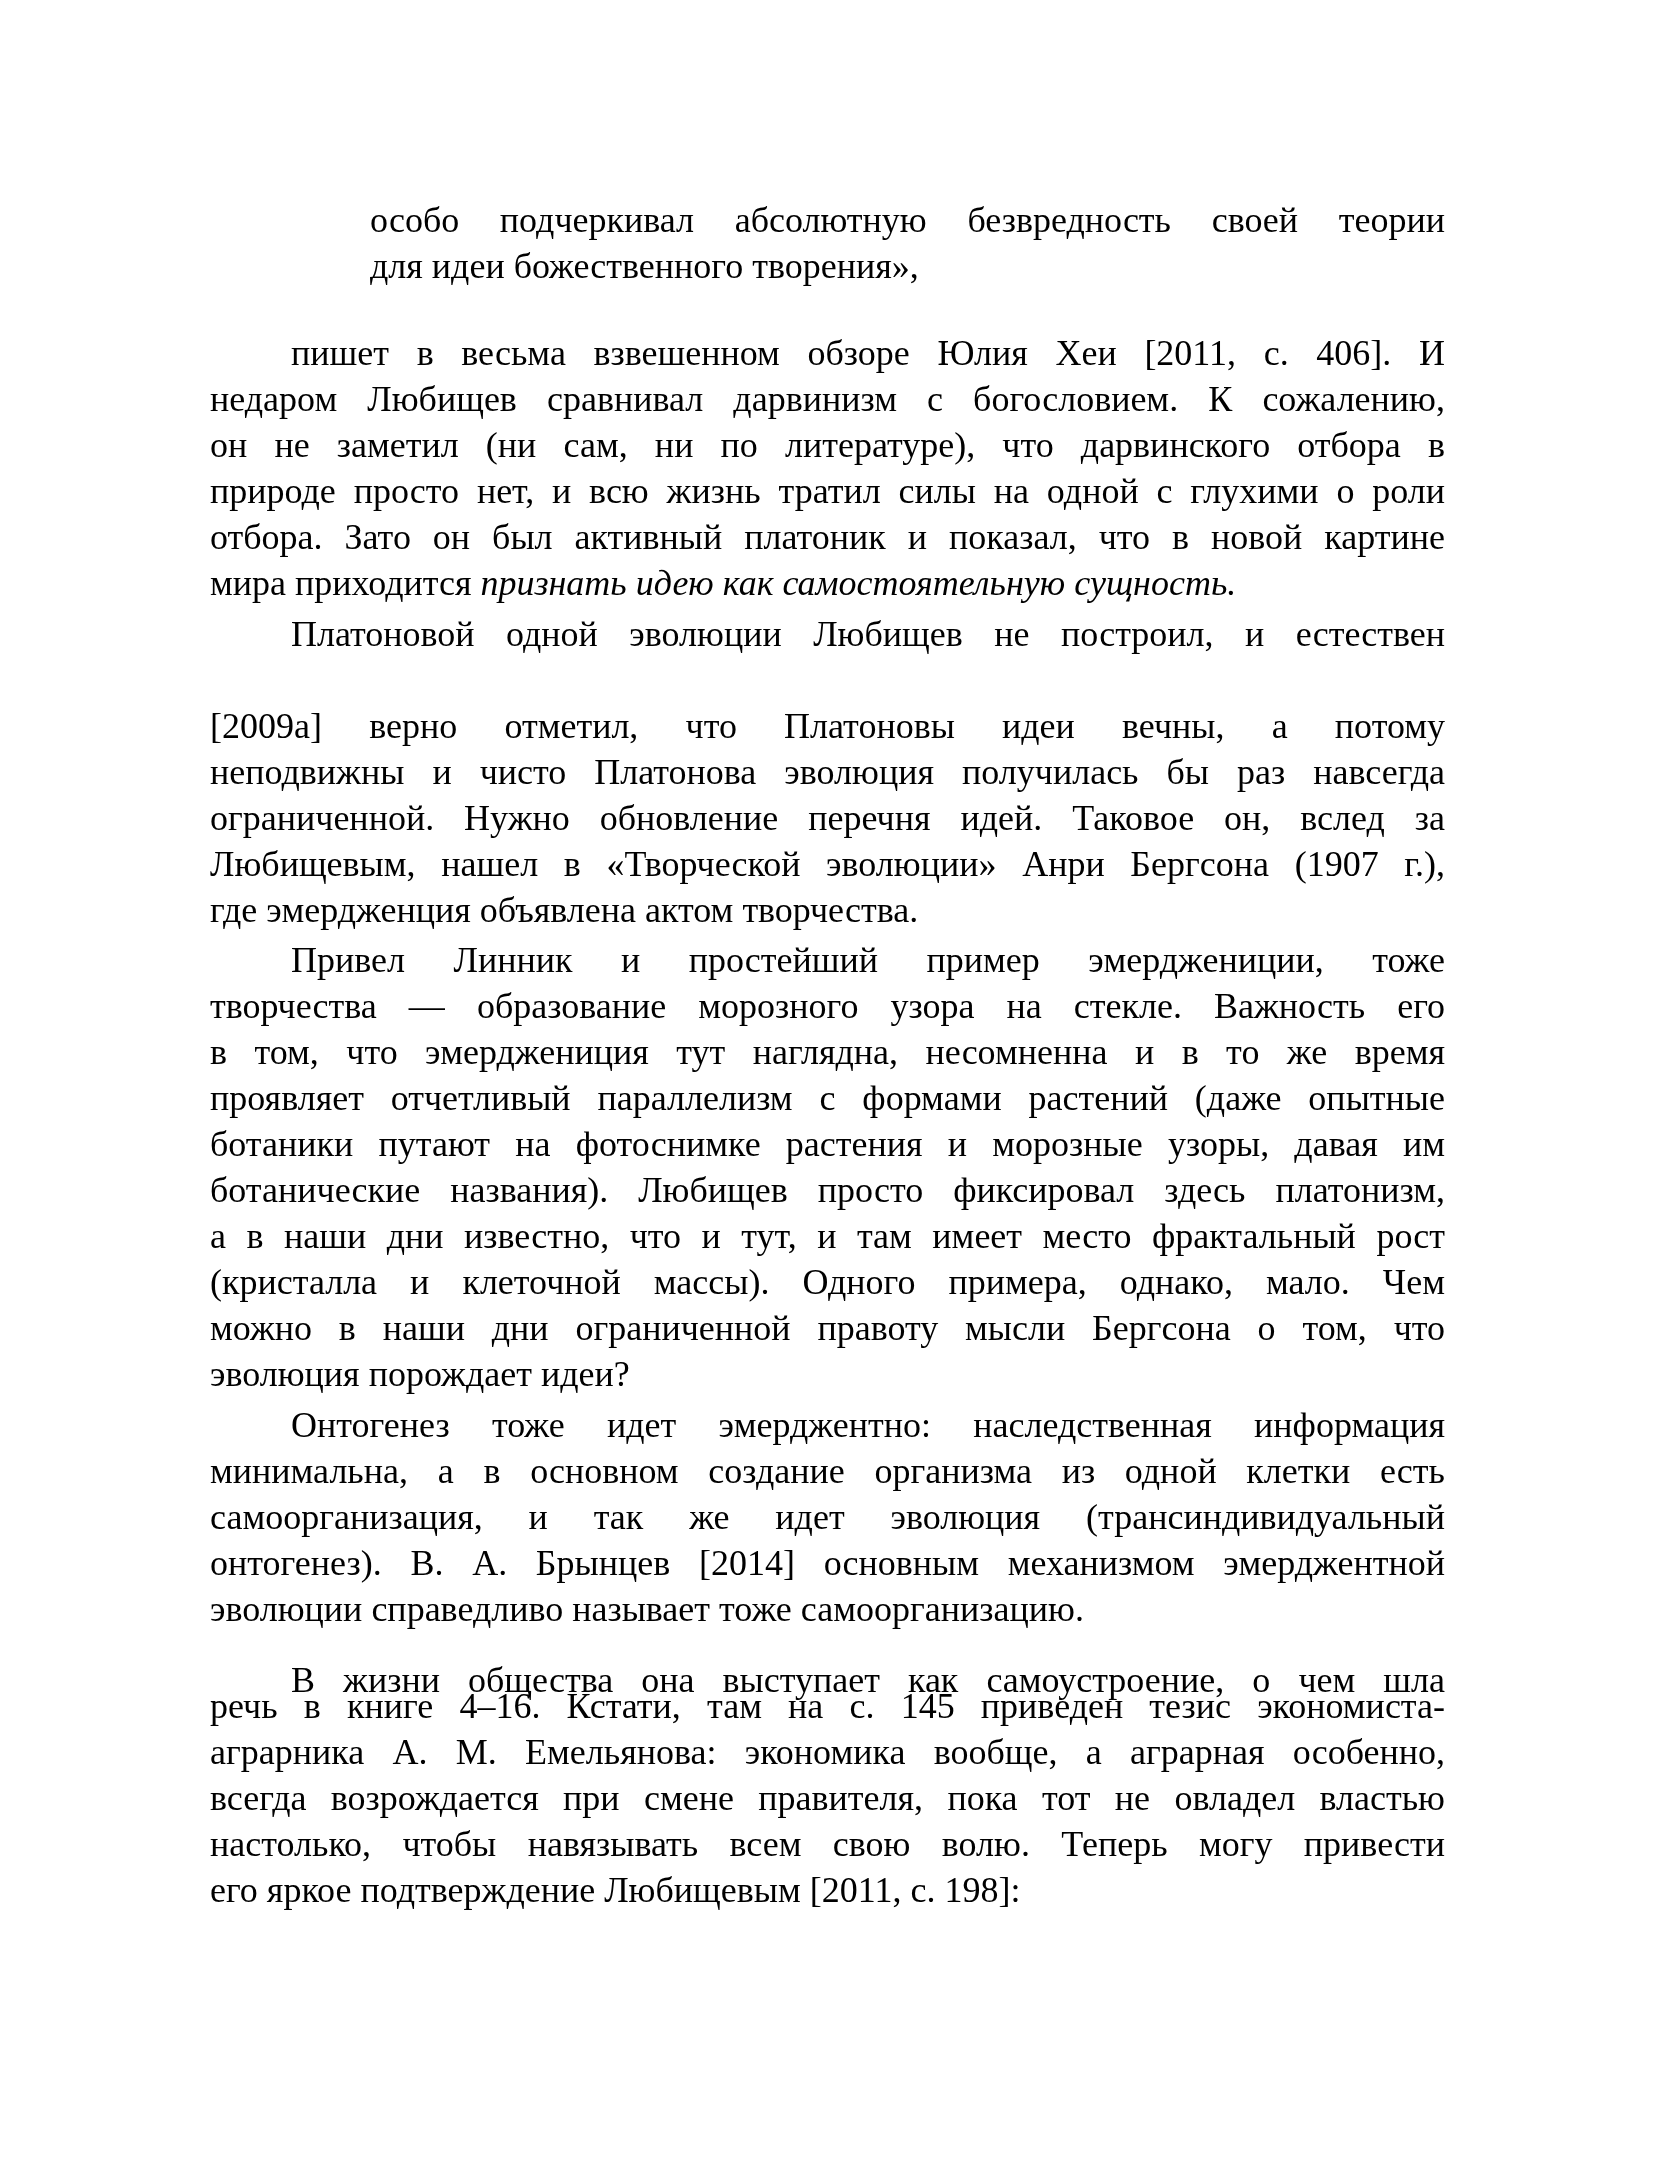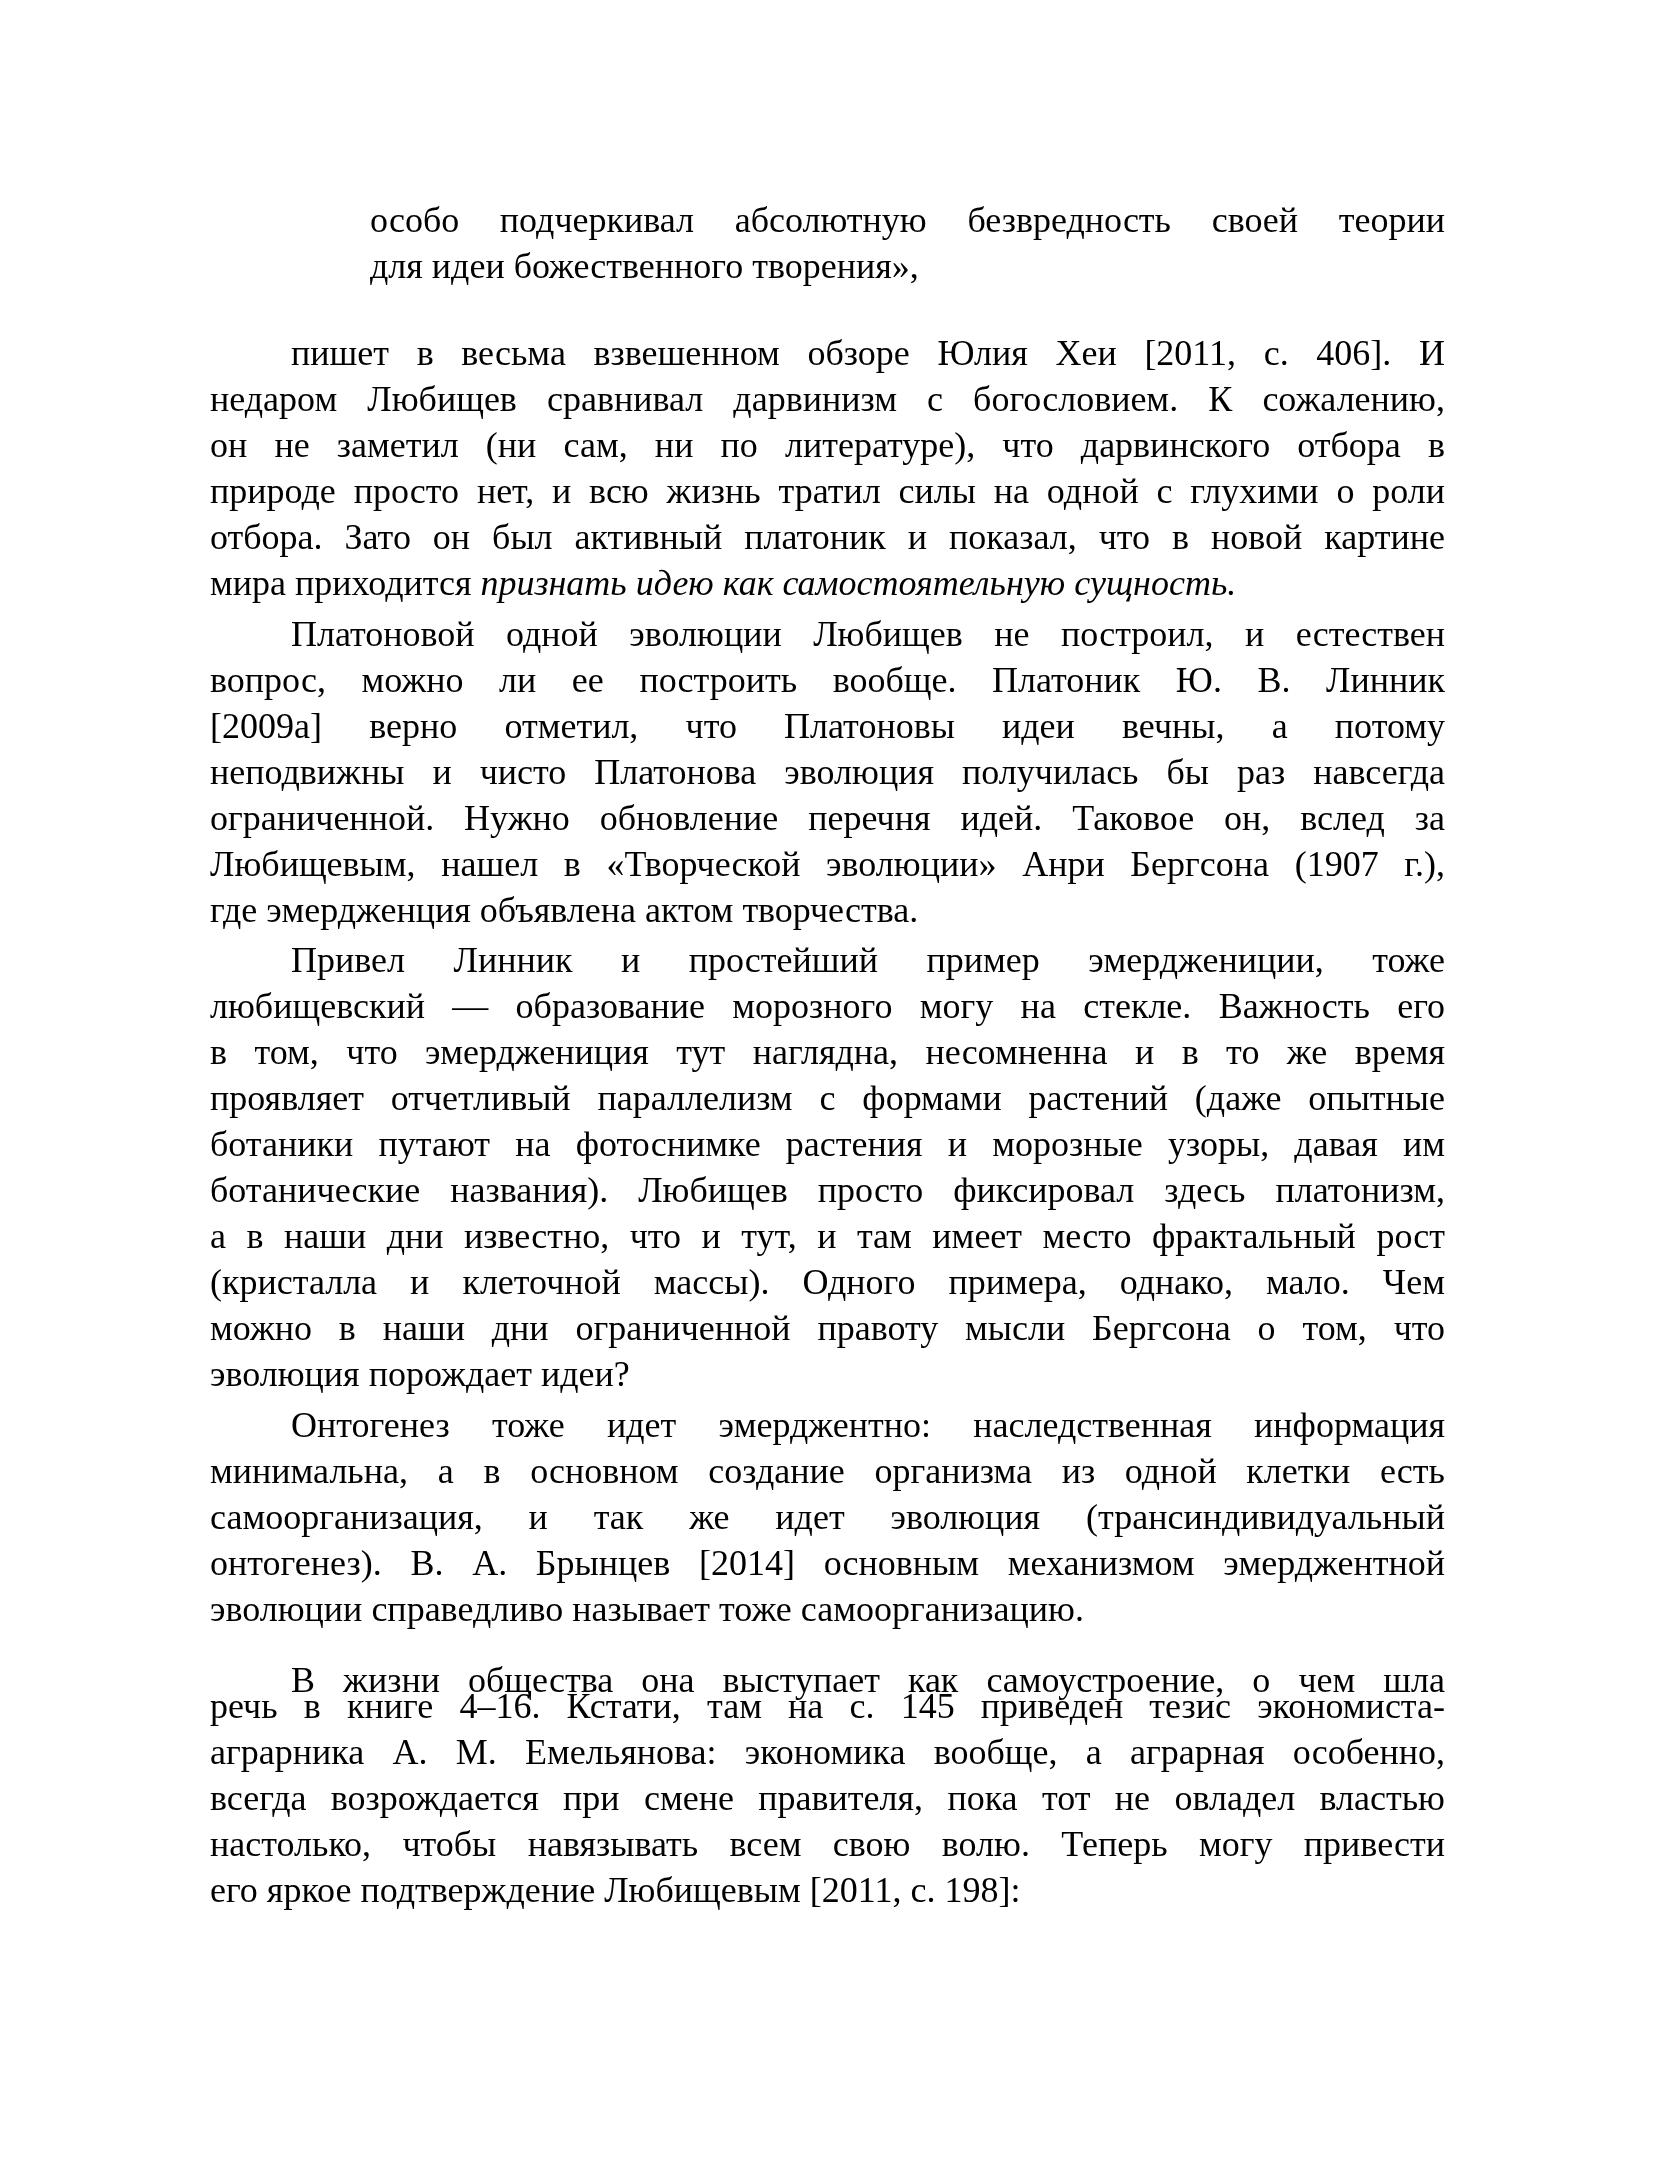--- a/index.html
+++ b/index.html
@@ -29,29 +29,28 @@
   <div class="line q last" style="top:246px">для идеи божественного творения»,</div>
 
   <div class="line b ind" style="top:333px">пишет в весьма взвешенном обзоре Юлия Хеи [2011, с. 406]. И</div>
   <div class="line b" style="top:379px">недаром Любищев сравнивал дарвинизм с богословием. К сожалению,</div>
   <div class="line b" style="top:425px">он не заметил (ни сам, ни по литературе), что дарвинского отбора в</div>
   <div class="line b" style="top:471px">природе просто нет, и всю жизнь тратил силы на одной с глухими о роли</div>
   <div class="line b" style="top:517px">отбора. Зато он был активный платоник и показал, что в новой картине</div>
   <div class="line b last" style="top:563px"><span>мира приходится </span><em>признать идею как самостоятельную сущность.</em></div>
 
   <div class="line b ind" style="top:614px">Платоновой одной эволюции Любищев не построил, и естествен</div>
-  <div class="line b" style="top:660px">вопрос, можно ли ее построить вообще. Платоник Ю. В. Линник</div>
   <div class="line b" style="top:706px">[2009a] верно отметил, что Платоновы идеи вечны, а потому</div>
   <div class="line b" style="top:752px">неподвижны и чисто Платонова эволюция получилась бы раз навсегда</div>
   <div class="line b" style="top:798px">ограниченной. Нужно обновление перечня идей. Таковое он, вслед за</div>
   <div class="line b" style="top:844px">Любищевым, нашел в «Творческой эволюции» Анри Бергсона (1907 г.),</div>
   <div class="line b last" style="top:890px">где эмердженция объявлена актом творчества.</div>
 
   <div class="line b ind" style="top:940px">Привел Линник и простейший пример эмерджениции, тоже</div>
-  <div class="line b" style="top:986px">любищевский — образование морозного могу на стекле. Важность его</div>
+  <div class="line b" style="top:986px">творчества — образование морозного узора на стекле. Важность его</div>
   <div class="line b" style="top:1032px">в том, что эмерджениция тут наглядна, несомненна и в то же время</div>
   <div class="line b" style="top:1078px">проявляет отчетливый параллелизм с формами растений (даже опытные</div>
   <div class="line b" style="top:1124px">ботаники путают на фотоснимке растения и морозные узоры, давая им</div>
   <div class="line b" style="top:1170px">ботанические названия). Любищев просто фиксировал здесь платонизм,</div>
   <div class="line b" style="top:1216px">а в наши дни известно, что и тут, и там имеет место фрактальный рост</div>
   <div class="line b" style="top:1262px">(кристалла и клеточной массы). Одного примера, однако, мало. Чем</div>
   <div class="line b" style="top:1308px">можно в наши дни ограниченной правоту мысли Бергсона о том, что</div>
   <div class="line b last" style="top:1354px">эволюция порождает идеи?</div>
 
   <div class="line b ind" style="top:1405px">Онтогенез тоже идет эмерджентно: наследственная информация</div>

